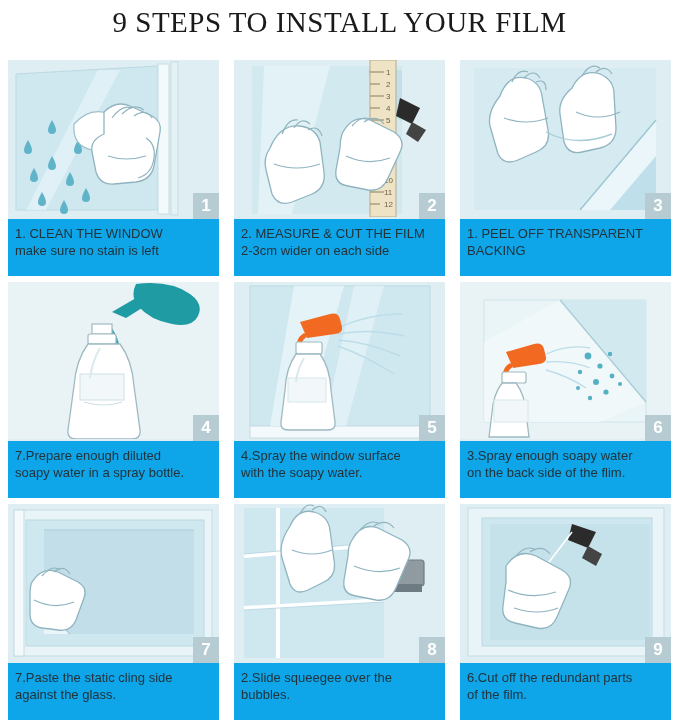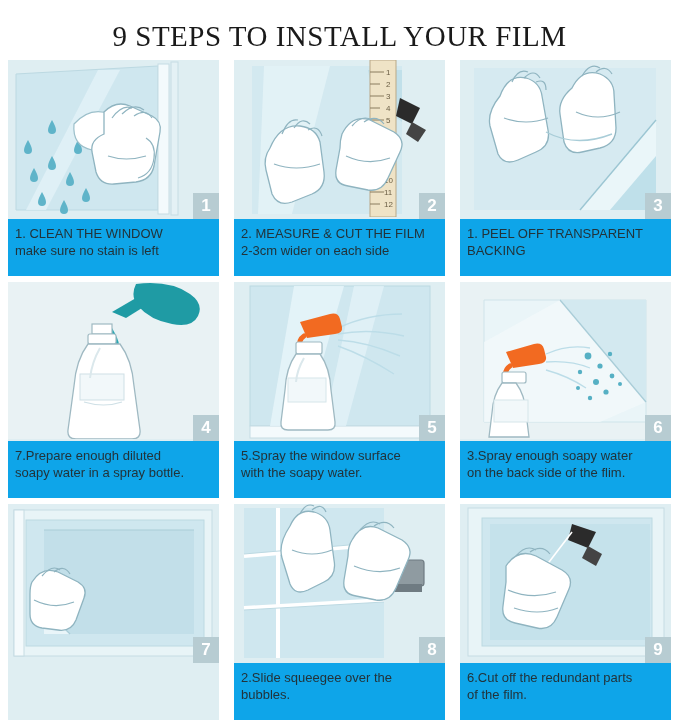--- a/index.html
+++ b/index.html
@@ -19,21 +19,21 @@
     height: 721px;
     background: #ffffff;
     box-sizing: border-box;
   }
   .title {
     text-align: center;
     font-family: "Liberation Serif", serif;
     font-size: 29px;
     letter-spacing: 0.5px;
     color: #1a1a1a;
-    padding-top: 20px;
+    padding-top: 6px;
     padding-bottom: 6px;
     font-weight: normal;
     margin: 0;
     white-space: nowrap;
   }
   .grid {
     position: absolute;
     top: 60px;
     left: 8px;
     width: 663px;
@@ -278,21 +278,21 @@
             <path d="M66 40 l30-8 q8-2 10 5 l2 8 q1 6-7 7 l-28 4z" fill="#f26a21"></path>
             <path d="M70 54 q-6 4-4 12" fill="none" stroke="#f26a21" stroke-width="5" stroke-linecap="round"></path>
             <rect x="62" y="60" width="26" height="12" rx="2" fill="#ffffff" stroke="#9fb9c2" stroke-width="1.2"></rect>
             <path d="M62 72 q-10 14-11 36 l-4 32 q-1 8 7 8 h40 q8 0 7-8 l-4-32 q-1-22-11-36z" fill="#ffffff" stroke="#9fb9c2" stroke-width="1.3"></path>
             <rect x="54" y="96" width="38" height="24" fill="#f2f8fa" stroke="#d6e6ea" stroke-width="1"></rect>
             <path d="M70 76 q-7 12-8 24" fill="none" stroke="#dbe8ec" stroke-width="2"></path>
           </g>
         </svg>
       </div>
       <div class="badge">5</div>
-      <div class="caption">5.Spray the window surface
+      <div class="caption">4.Spray the window surface
 with the soapy water.</div>
     </div>
 
     <div class="cell">
       <div class="illus">
         <svg width="211" height="157" viewBox="0 0 211 157">
           <rect x="0" y="0" width="211" height="157" fill="#e9f2f4"></rect>
 
           <polygon points="24,18 186,18 186,140 24,140" fill="#eaf5f8" stroke="#cfe4ea" stroke-width="1"></polygon>
           <polygon points="100,18 186,18 186,120" fill="#d3e9f0"></polygon>
@@ -348,20 +348,22 @@
           <polygon points="36,130 62,130 36,104" fill="#e9f5f9"></polygon>
           <path d="M62 130 L36 104" stroke="#a9cdd8" stroke-width="1.2" fill="none"></path>
 
           <path d="M24 78 q10-16 26-10 l20 10 q10 6 6 16 l-8 22 q-5 12-18 10 l-16-2 q-12-2-12-14 l0-20 q0-8 2-12z" fill="#ffffff" stroke="#8fb4c0" stroke-width="1.3"></path>
           <path d="M34 72 q10-12 18-6" fill="none" stroke="#8fb4c0" stroke-width="1.2"></path>
           <path d="M46 68 q10-8 16 2" fill="none" stroke="#8fb4c0" stroke-width="1.2"></path>
           <path d="M26 96 q20 10 40 2" fill="none" stroke="#8fb4c0" stroke-width="1.2"></path>
         </svg>
       </div>
       <div class="badge">7</div>
+      <div class="caption">7.Paste the static cling side
+against the glass.</div>
     </div>
 
     <div class="cell">
       <div class="illus">
         <svg width="211" height="157" viewBox="0 0 211 157">
           <rect x="0" y="0" width="211" height="157" fill="#dfeef2"></rect>
 
           <polygon points="10,4 150,4 150,154 10,154" fill="#cfe7ef"></polygon>
 
           <g stroke="#ffffff" stroke-width="4" fill="none">

